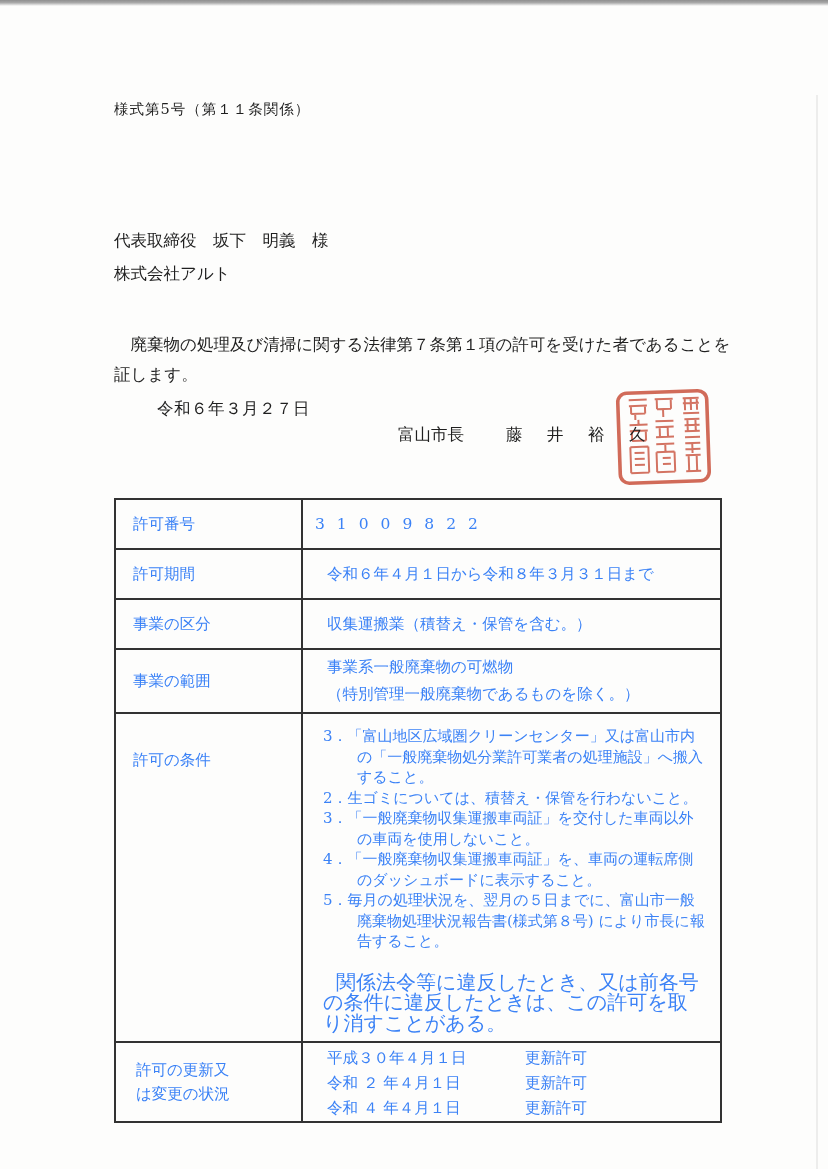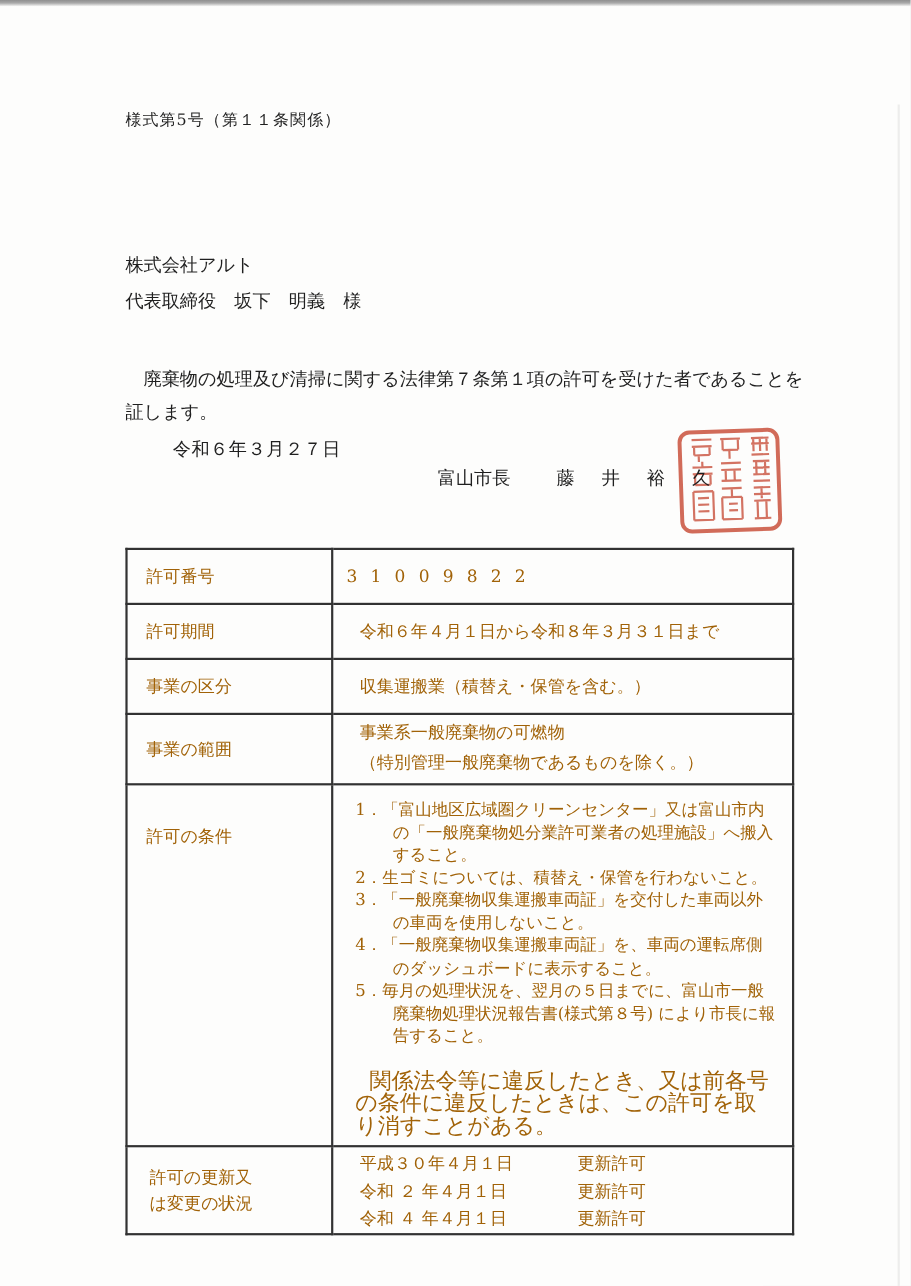--- a/index.html
+++ b/index.html
@@ -28,53 +28,53 @@
   .issuer { position:absolute; left:398px; top:424px; font-size:16.5px; z-index:2; }
   .issuer-name { margin-left:42px; letter-spacing:4px; }
   .seal { position:absolute; left:612px; top:386px; width:102px; height:102px; z-index:1; }
 
   .permit-table {
     position:absolute; left:114px; top:498px; width:608px;
     border-collapse:collapse; table-layout:fixed;
   }
   .permit-table th, .permit-table td {
     border:2px solid #323232; font-weight:normal; text-align:left;
-    font-size:15.5px; color:#a16207;
+    font-size:15.5px; color:#3b82f6;
   }
   .permit-table th { width:162px; padding:0 6px 0 17px; vertical-align:middle; }
   .permit-table td { padding:0 24px 0 24px; vertical-align:middle; }
   tr.r1 th, tr.r1 td { height:48px; }
   tr.r2 th, tr.r2 td { height:48px; }
   tr.r3 th, tr.r3 td { height:48px; }
   tr.r4 th, tr.r4 td { height:62px; }
   tr.r5 th { vertical-align:top; padding-top:36px;border-radius:19px; }
   tr.r5 td { height:272px; padding:12px 12px 8px 20px; vertical-align:top; }
   tr.r6 th { padding-right:20px;padding-left:20px; }
   tr.r6 td { height:76px; padding-top:2px; }
   .permit-no { text-align:center; letter-spacing:12px; font-size:17px; padding-left:12px !important; }
-  .scope-line { line-height:27px;font-family:Liberation Mono, monospace; }
+  .scope-line { line-height:27px; }
   .cond { font-size:15px; line-height:20.5px; padding-left:34px; text-indent:-34px; margin:0; }
   .cond-note { font-size:20px; line-height:20.5px; margin-top:20px; text-indent:13px; }
   .hist-row { display:flex; line-height:25px; }
   .hist-date { width:198px; }
   .th-lines span { display:block; line-height:24px; }
 </style>
 </head>
 <body>
 
 <div class="page">
   <div class="scan-top"></div>
   <div class="scan-right"></div>
 
   <div class="form-label">様式第5号（第１１条関係）</div>
 
 
   <div class="recipient">
+    <div>代表取締役　坂下　明義　様</div>
     <div>株式会社アルト</div>
-    <div>代表取締役　坂下　明義　様</div>
   </div>
 
   <div class="statement">　廃棄物の処理及び清掃に関する法律第７条第１項の許可を受けた者であることを証します。</div>
 
   <div class="issue-date">令和６年３月２７日</div>
 
   <div class="issuer">
     <span>富山市長</span><span class="issuer-name">藤　井　裕　久</span>
   </div>
 
@@ -117,21 +117,21 @@
       <tr class="r4">
         <th>事業の範囲</th>
         <td>
           <div class="scope-line">事業系一般廃棄物の可燃物</div>
           <div class="scope-line">（特別管理一般廃棄物であるものを除く。）</div>
         </td>
       </tr>
       <tr class="r5">
         <th>許可の条件</th>
         <td>
-          <div class="cond">1．「富山地区広域圏クリーンセンター」又は富山市内の「一般廃棄物処分業許可業者の処理施設」へ搬入すること。</div>
+          <div class="cond">3．「富山地区広域圏クリーンセンター」又は富山市内の「一般廃棄物処分業許可業者の処理施設」へ搬入すること。</div>
           <div class="cond">2．生ゴミについては、積替え・保管を行わないこと。</div>
           <div class="cond">3．「一般廃棄物収集運搬車両証」を交付した車両以外の車両を使用しないこと。</div>
           <div class="cond">4．「一般廃棄物収集運搬車両証」を、車両の運転席側のダッシュボードに表示すること。</div>
           <div class="cond">5．毎月の処理状況を、翌月の５日までに、富山市一般廃棄物処理状況報告書(様式第８号) により市長に報告すること。</div>
           <div class="cond-note">関係法令等に違反したとき、又は前各号の条件に違反したときは、この許可を取り消すことがある。</div>
         </td>
       </tr>
       <tr class="r6">
         <th class="th-lines">
           <span>許可の更新又</span>

